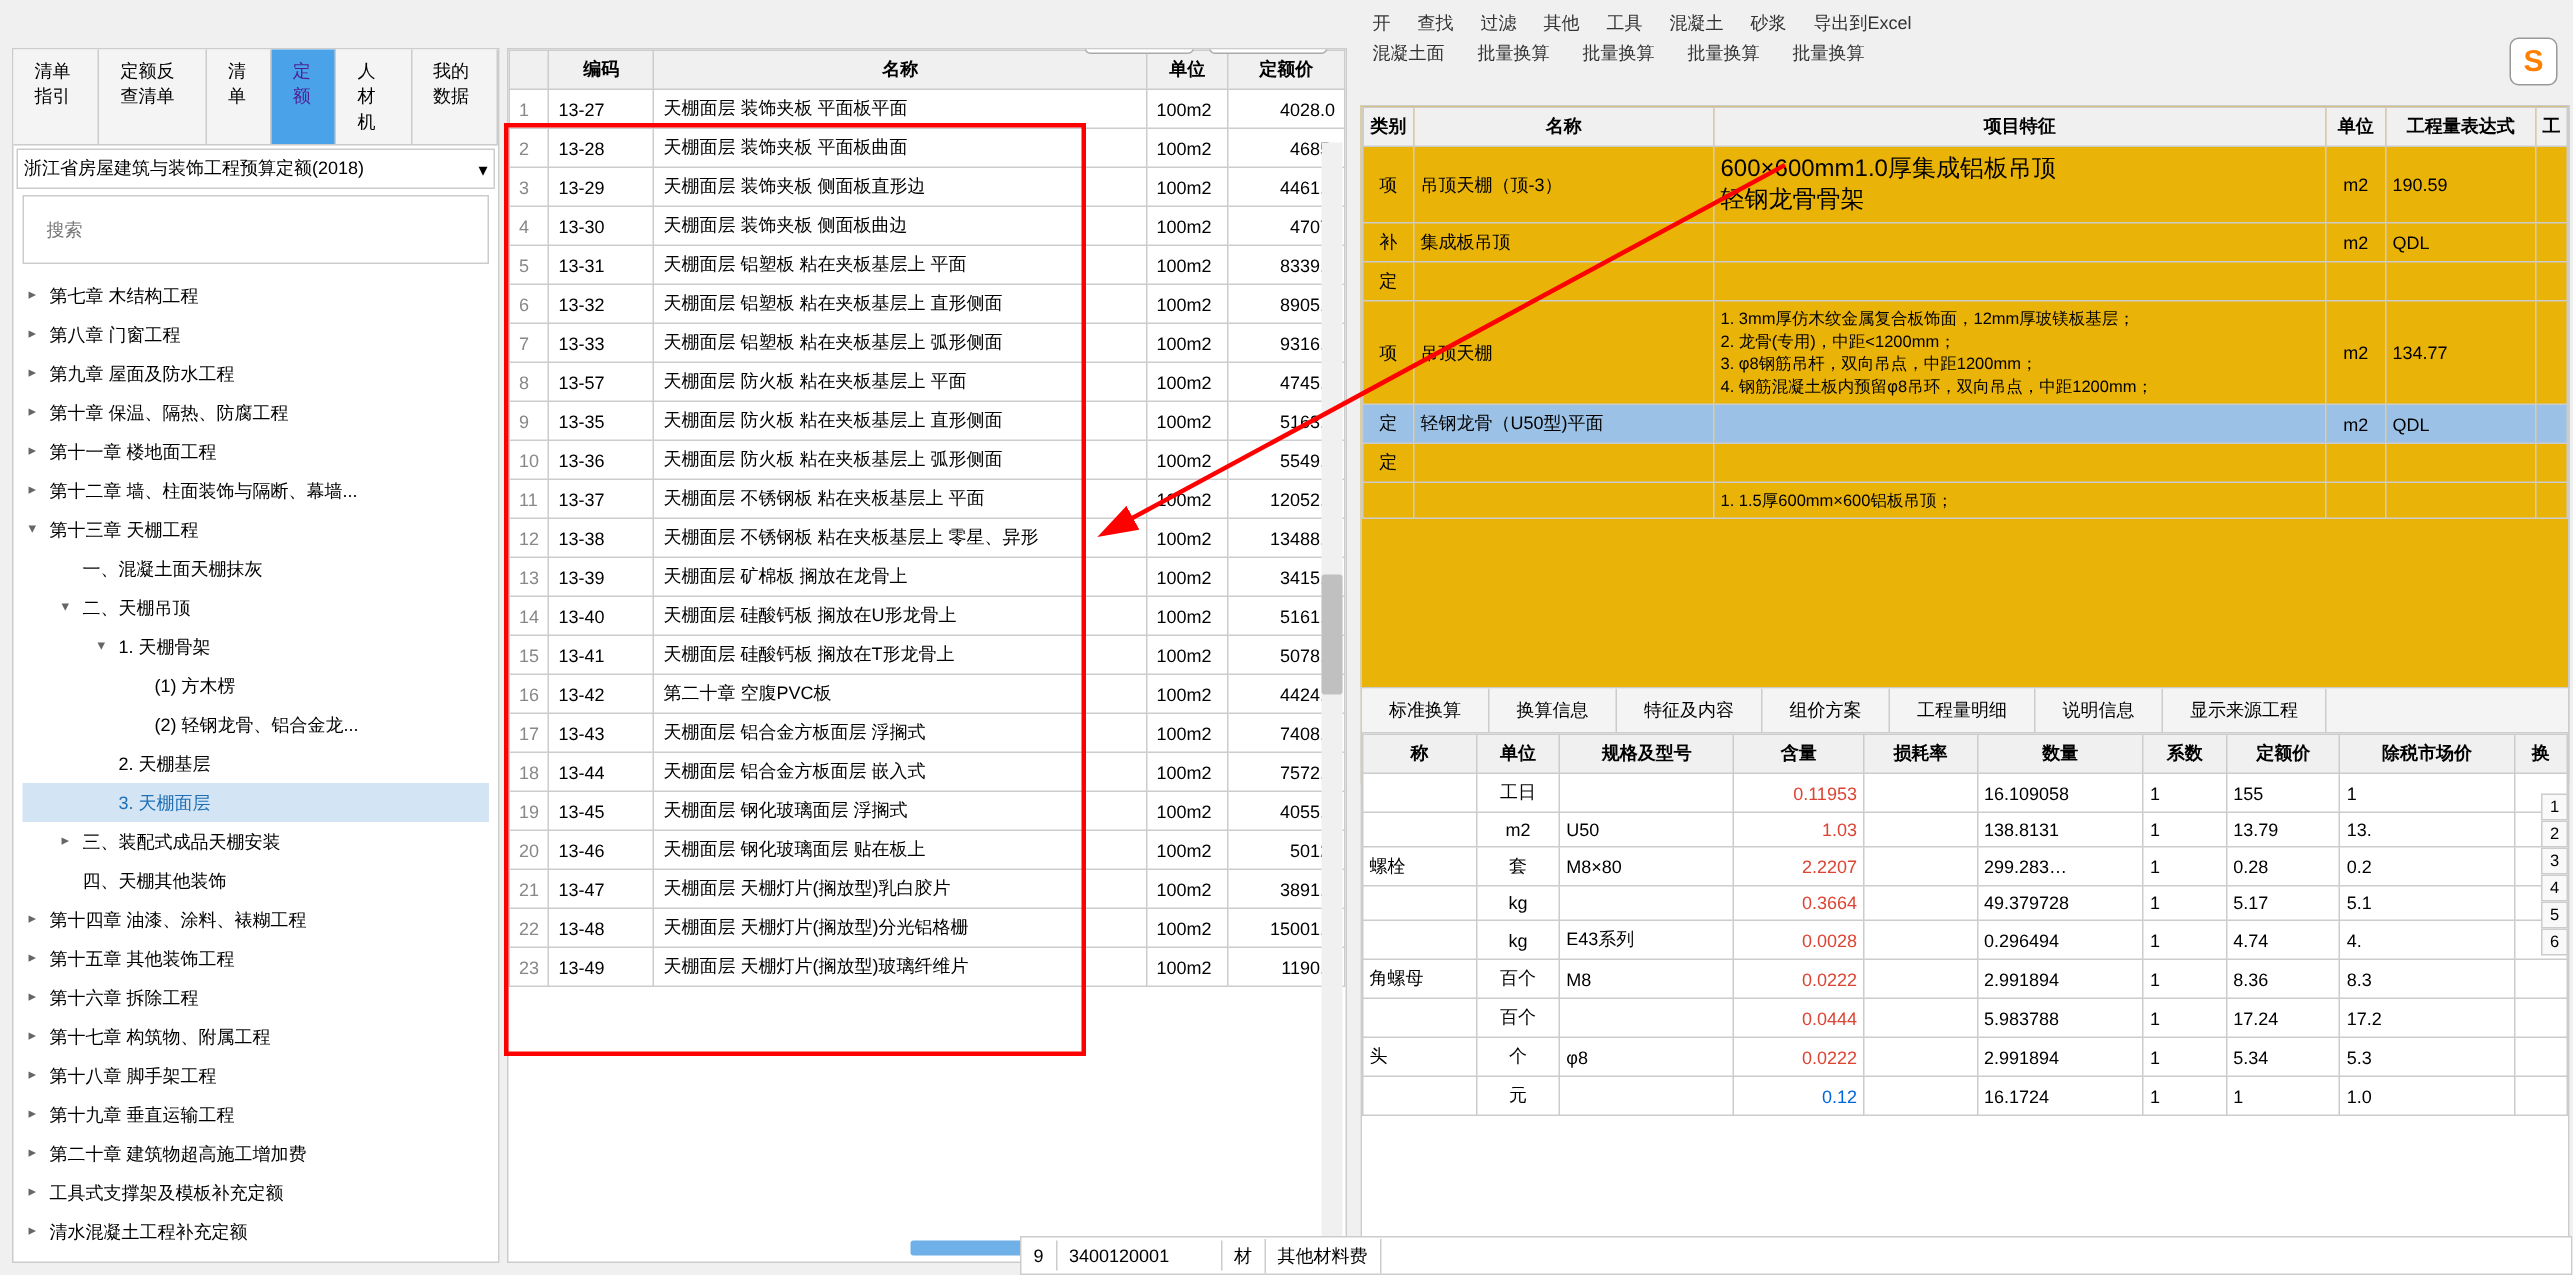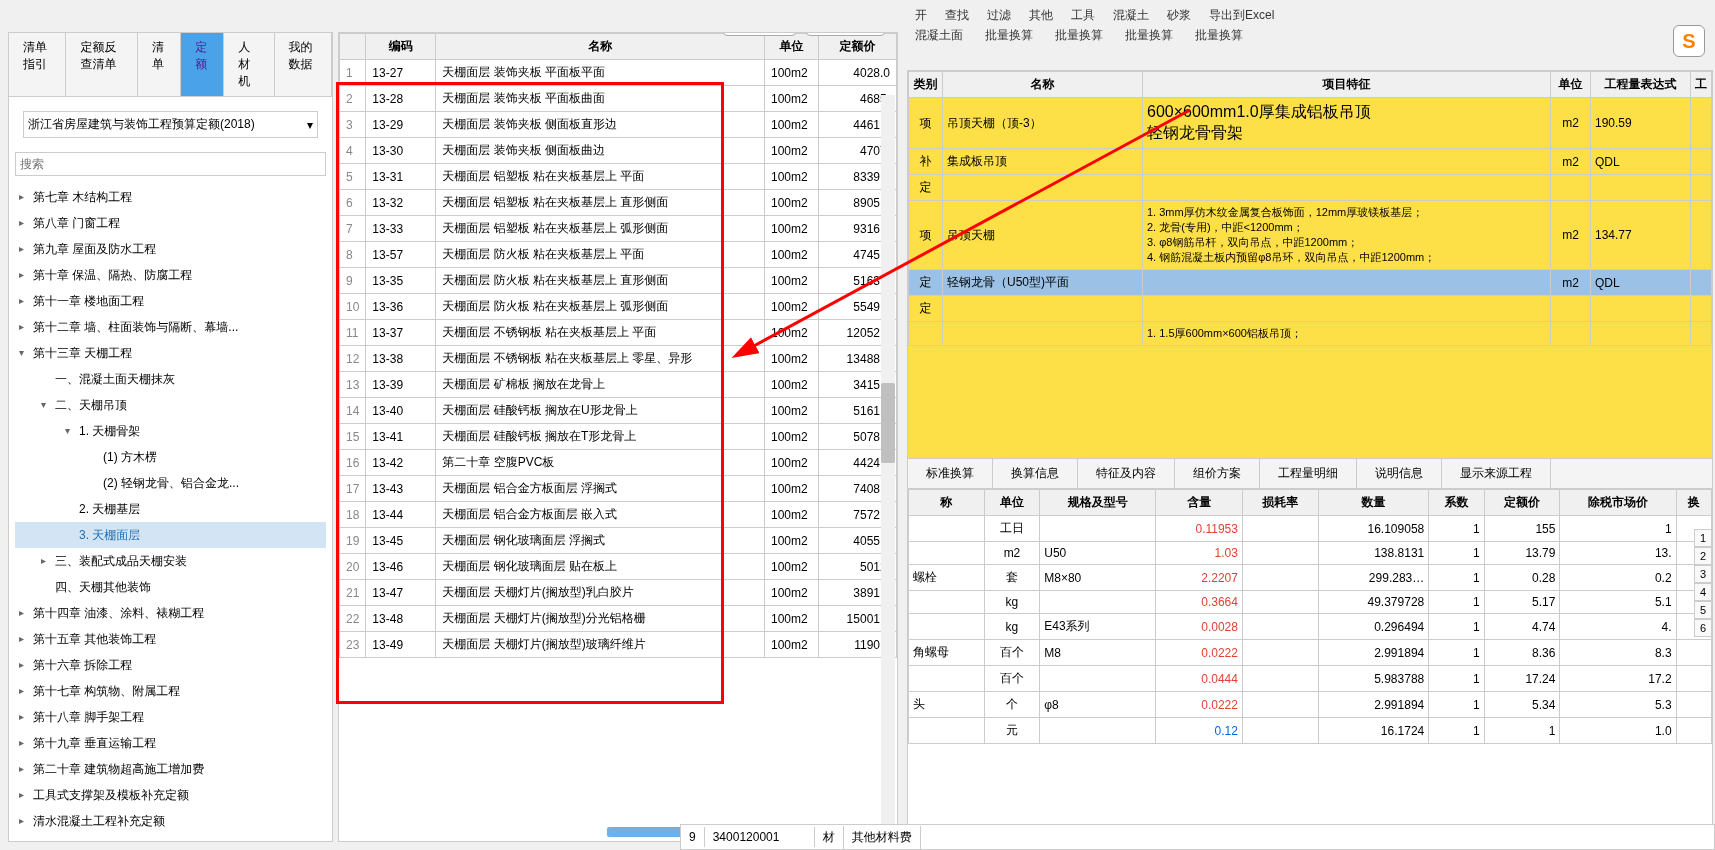--- a/index.html
+++ b/index.html
@@ -5,22 +5,22 @@
 *{box-sizing:border-box;margin:0;padding:0;font-family:"Microsoft YaHei",SimSun,sans-serif;font-size:12px}
 body{background:#f0f0f0;width:1715px;height:850px;overflow:hidden;position:relative}
 .topbar{position:absolute;top:0;left:907px;right:0;height:30px;display:flex;gap:18px;padding:4px 8px;align-items:center;color:#333}
 .topbar span{cursor:pointer}
 .topbar2{position:absolute;top:22px;left:907px;right:0;height:26px;display:flex;gap:22px;padding:2px 8px;align-items:center;color:#333;font-size:11px}
 .sogou{position:absolute;right:10px;top:25px;width:32px;height:32px;border:1px solid #999;border-radius:6px;background:#fff;display:flex;align-items:center;justify-content:center;font-size:20px;font-weight:bold;color:#ff7f00;font-family:Arial}
 .left-panel{position:absolute;left:8px;top:32px;width:325px;bottom:8px;background:#fff;border:1px solid #ccc}
 .tab-bar{display:flex;background:#f4f4f4;border-bottom:1px solid #ccc}
 .tab{padding:6px 14px;border-right:1px solid #ccc;cursor:pointer}
 .tab.active{background:#4aa3e8;color:#4c1d95}
-.dropdown{margin:14px;padding:4px;border:1px solid #ccc;display:flex;justify-content:space-between;align-items:center;cursor:pointer}
-.search-box{margin:4px 6px;padding:4px;border:1px solid #ccc}
+.dropdown{margin:2px;padding:4px;border:1px solid #ccc;display:flex;justify-content:space-between;align-items:center;cursor:pointer}
+.search-box{margin:4px 6px;padding:15px;border:1px solid #ccc}
 .search-box input{border:none;outline:none;width:100%;font-size:12px}
 .tree{padding:4px 6px;overflow-y:auto;height:calc(100% - 110px)}
 .tree-node{padding:2px 0 2px 18px;line-height:22px;position:relative;cursor:pointer;white-space:nowrap;overflow:hidden;text-overflow:ellipsis}
 .tree-node.l2{padding-left:40px}
 .tree-node.l3{padding-left:64px}
 .tree-node.l4{padding-left:88px}
 .tree-node::before{content:"▸";position:absolute;left:4px;color:#666;font-size:10px}
 .tree-node.l2::before{left:26px}
 .tree-node.l3::before{left:50px}
 .tree-node.l4::before{left:74px}
@@ -31,32 +31,32 @@
 .mid-header{display:flex;justify-content:flex-end;padding:6px 8px;gap:10px}
 .btn{padding:4px 18px;border:1px solid #aaa;border-radius:4px;background:#fff;cursor:pointer}
 .grid{width:100%;border-collapse:collapse}
 .grid th,.grid td{border:1px solid #ccc;padding:4px 6px;text-align:left;font-size:12px}
 .grid th{background:#f0f0f0;text-align:center}
 .grid td.num{text-align:right}
 .rowno{width:24px;color:#888;text-align:center}
 .red-highlight{position:absolute;border:3px solid red;pointer-events:none;z-index:10}
 .red-box{left:336px;top:82px;width:388px;height:622px}
 .arrow-svg{position:absolute;left:730px;top:100px;width:480px;height:260px;z-index:11;pointer-events:none}
-.right-top{position:absolute;left:907px;top:70px;right:2px;height:452px;background:#fde047;border:1px solid #ccc;overflow:hidden}
+.right-top{position:absolute;left:907px;top:70px;right:2px;height:452px;background:#eab308;border:1px solid #ccc;overflow:hidden}
 .rgrid th{background:#f0f0f0}
 .rgrid td,.rgrid th{border:1px solid #ccc;padding:4px;font-size:12px}
 .rgrid .sel{background:#9bc2e6}
 .right-bot{position:absolute;left:907px;top:458px;right:2px;bottom:8px;background:#fff;border:1px solid #ccc;overflow:hidden}
 .tabset2{display:flex;background:#f4f4f4;border-bottom:1px solid #ccc}
 .tabset2 .t2{padding:6px 18px;border-right:1px solid #ccc;cursor:pointer}
 .bgrid th{background:#f0f0f0}
 .bgrid td,.bgrid th{border:1px solid #ccc;padding:4px;font-size:12px}
 .bgrid .redv{color:#d43;text-align:right}
 .bgrid .bluev{color:#06d;text-align:right}
-.bgrid .num{text-align:right}
+.bgrid .num{}
 .side-nums{position:absolute;right:0;top:40px;width:18px;display:flex;flex-direction:column}
 .side-nums div{border:1px solid #ccc;text-align:center;font-size:11px;padding:2px 0;background:#f9f9f9}
 .drag-slider{position:absolute;left:572px;bottom:4px;width:90px;height:10px;background:#6fb0e8;border-radius:2px}
 .scroll-track{position:absolute;right:2px;top:62px;width:14px;bottom:10px;background:#f0f0f0}
 .scroll-thumb{position:absolute;right:2px;top:350px;width:14px;height:80px;background:#c0c0c0;border-radius:2px}
 .bot-row{position:absolute;left:680px;bottom:0;right:0;height:26px;background:#fff;border:1px solid #ccc;display:flex;align-items:center}
 .bot-row div{border-right:1px solid #ccc;padding:3px 8px;font-size:12px}
 </style>
 </head>
 <body>

